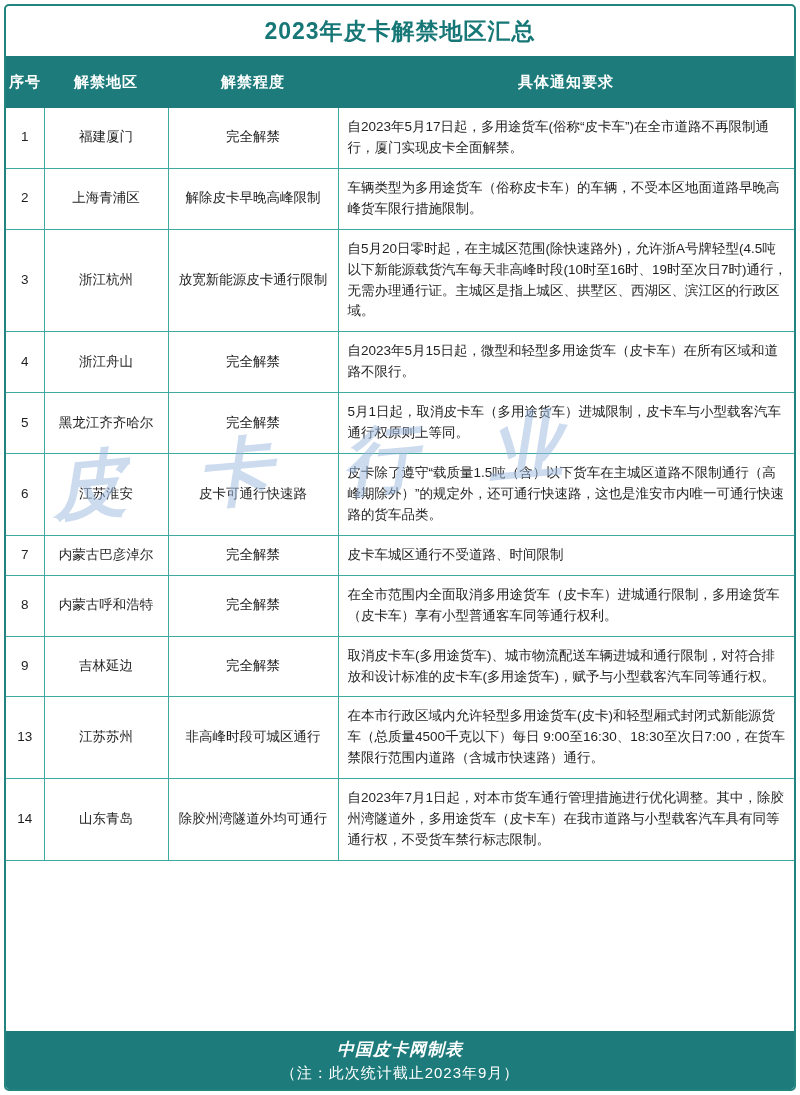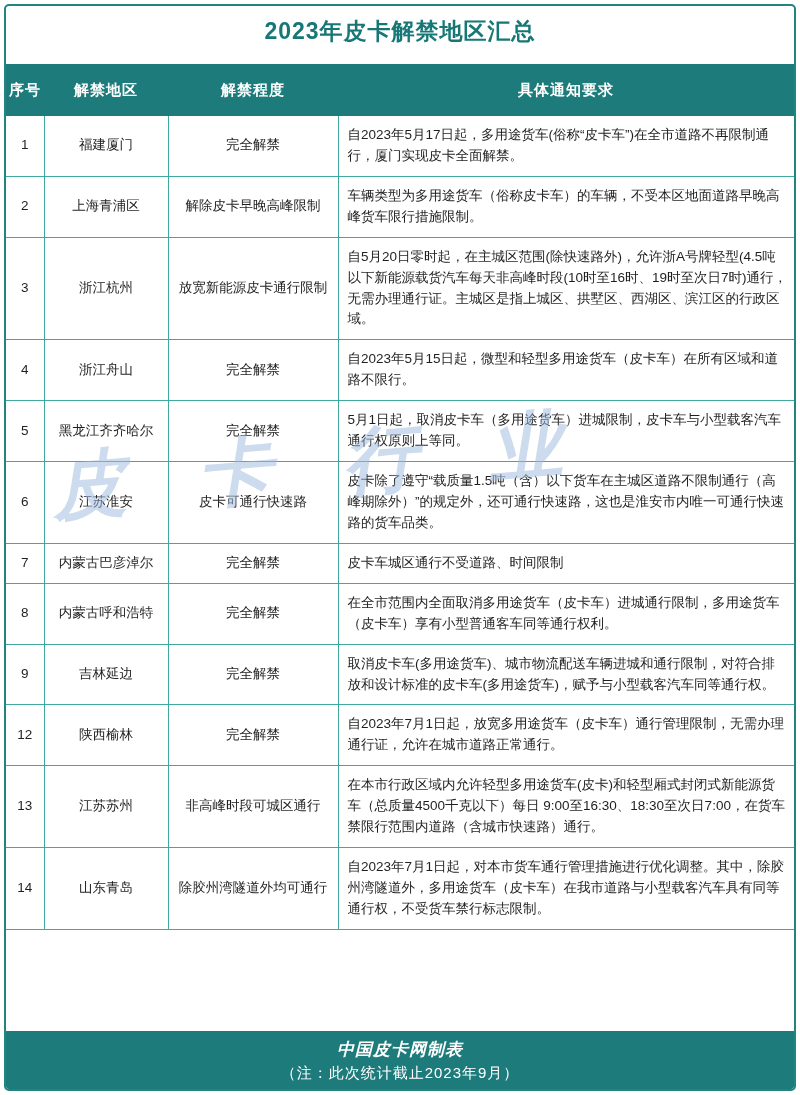--- a/index.html
+++ b/index.html
@@ -3,21 +3,21 @@
 <meta charset="utf-8">
 <style>
   :root{
     --teal:#1d7c7b; --border:#3fa8a1; --frame:#23837f; --titlecolor:#177777;
     --text:#1f1f1f; --wm:#9db9e0;
   }
   *{box-sizing:border-box; margin:0; padding:0;}
   html,body{width:800px; background:#ffffff; font-family:"Liberation Sans","DejaVu Sans",sans-serif;}
   .page{position:relative; width:800px; height:1095px; padding:4px; background:#fff;}
   .frame{position:relative; width:100%; height:100%; border:2px solid var(--frame); border-radius:5px;
-         display:flex; flex-direction:column; overflow:hidden; background:#fff;gap:8px;}
+         display:flex; flex-direction:column; overflow:hidden; background:#fff;}
   .title{flex:0 0 50px; display:flex; align-items:center; justify-content:center;
          font-size:23px; font-weight:bold; color:var(--titlecolor); letter-spacing:1px;}
   table{width:100%; border-collapse:collapse; table-layout:fixed;}
   col.c1{width:38px;} col.c2{width:124px;} col.c3{width:170px;}
   thead th{background:var(--teal); color:#fff; font-weight:bold; font-size:15px;
            height:52px; border:none; text-align:center; letter-spacing:1px;}
   tbody td{border:1px solid var(--border); font-size:13.5px; color:var(--text);
            padding:9px 6px; line-height:1.55; vertical-align:middle;}
   tbody tr td:first-child{border-left:none;}
   tbody tr td:last-child{border-right:none; text-align:left; padding-left:9px; }
@@ -105,26 +105,20 @@
     <td class="center">完全解禁</td>
     <td>在全市范围内全面取消多用途货车（皮卡车）进城通行限制，多用途货车（皮卡车）享有小型普通客车同等通行权利。</td>
   </tr>
           <tr>
     <td class="center">9</td>
     <td class="center">吉林延边</td>
     <td class="center">完全解禁</td>
     <td>取消皮卡车(多用途货车)、城市物流配送车辆进城和通行限制，对符合排放和设计标准的皮卡车(多用途货车)，赋予与小型载客汽车同等通行权。</td>
   </tr>
           <tr>
-    <td class="center">12</td>
-    <td class="center">陕西榆林</td>
-    <td class="center">完全解禁</td>
-    <td>自2023年7月1日起，放宽多用途货车（皮卡车）通行管理限制，无需办理通行证，允许在城市道路正常通行。</td>
-  </tr>
-          <tr>
     <td class="center">13</td>
     <td class="center">江苏苏州</td>
     <td class="center">非高峰时段可城区通行</td>
     <td>在本市行政区域内允许轻型多用途货车(皮卡)和轻型厢式封闭式新能源货车（总质量4500千克以下）每日 9:00至16:30、18:30至次日7:00，在货车禁限行范围内道路（含城市快速路）通行。</td>
   </tr>
           <tr>
     <td class="center">14</td>
     <td class="center">山东青岛</td>
     <td class="center">除胶州湾隧道外均可通行</td>
     <td>自2023年7月1日起，对本市货车通行管理措施进行优化调整。其中，除胶州湾隧道外，多用途货车（皮卡车）在我市道路与小型载客汽车具有同等通行权，不受货车禁行标志限制。</td>

